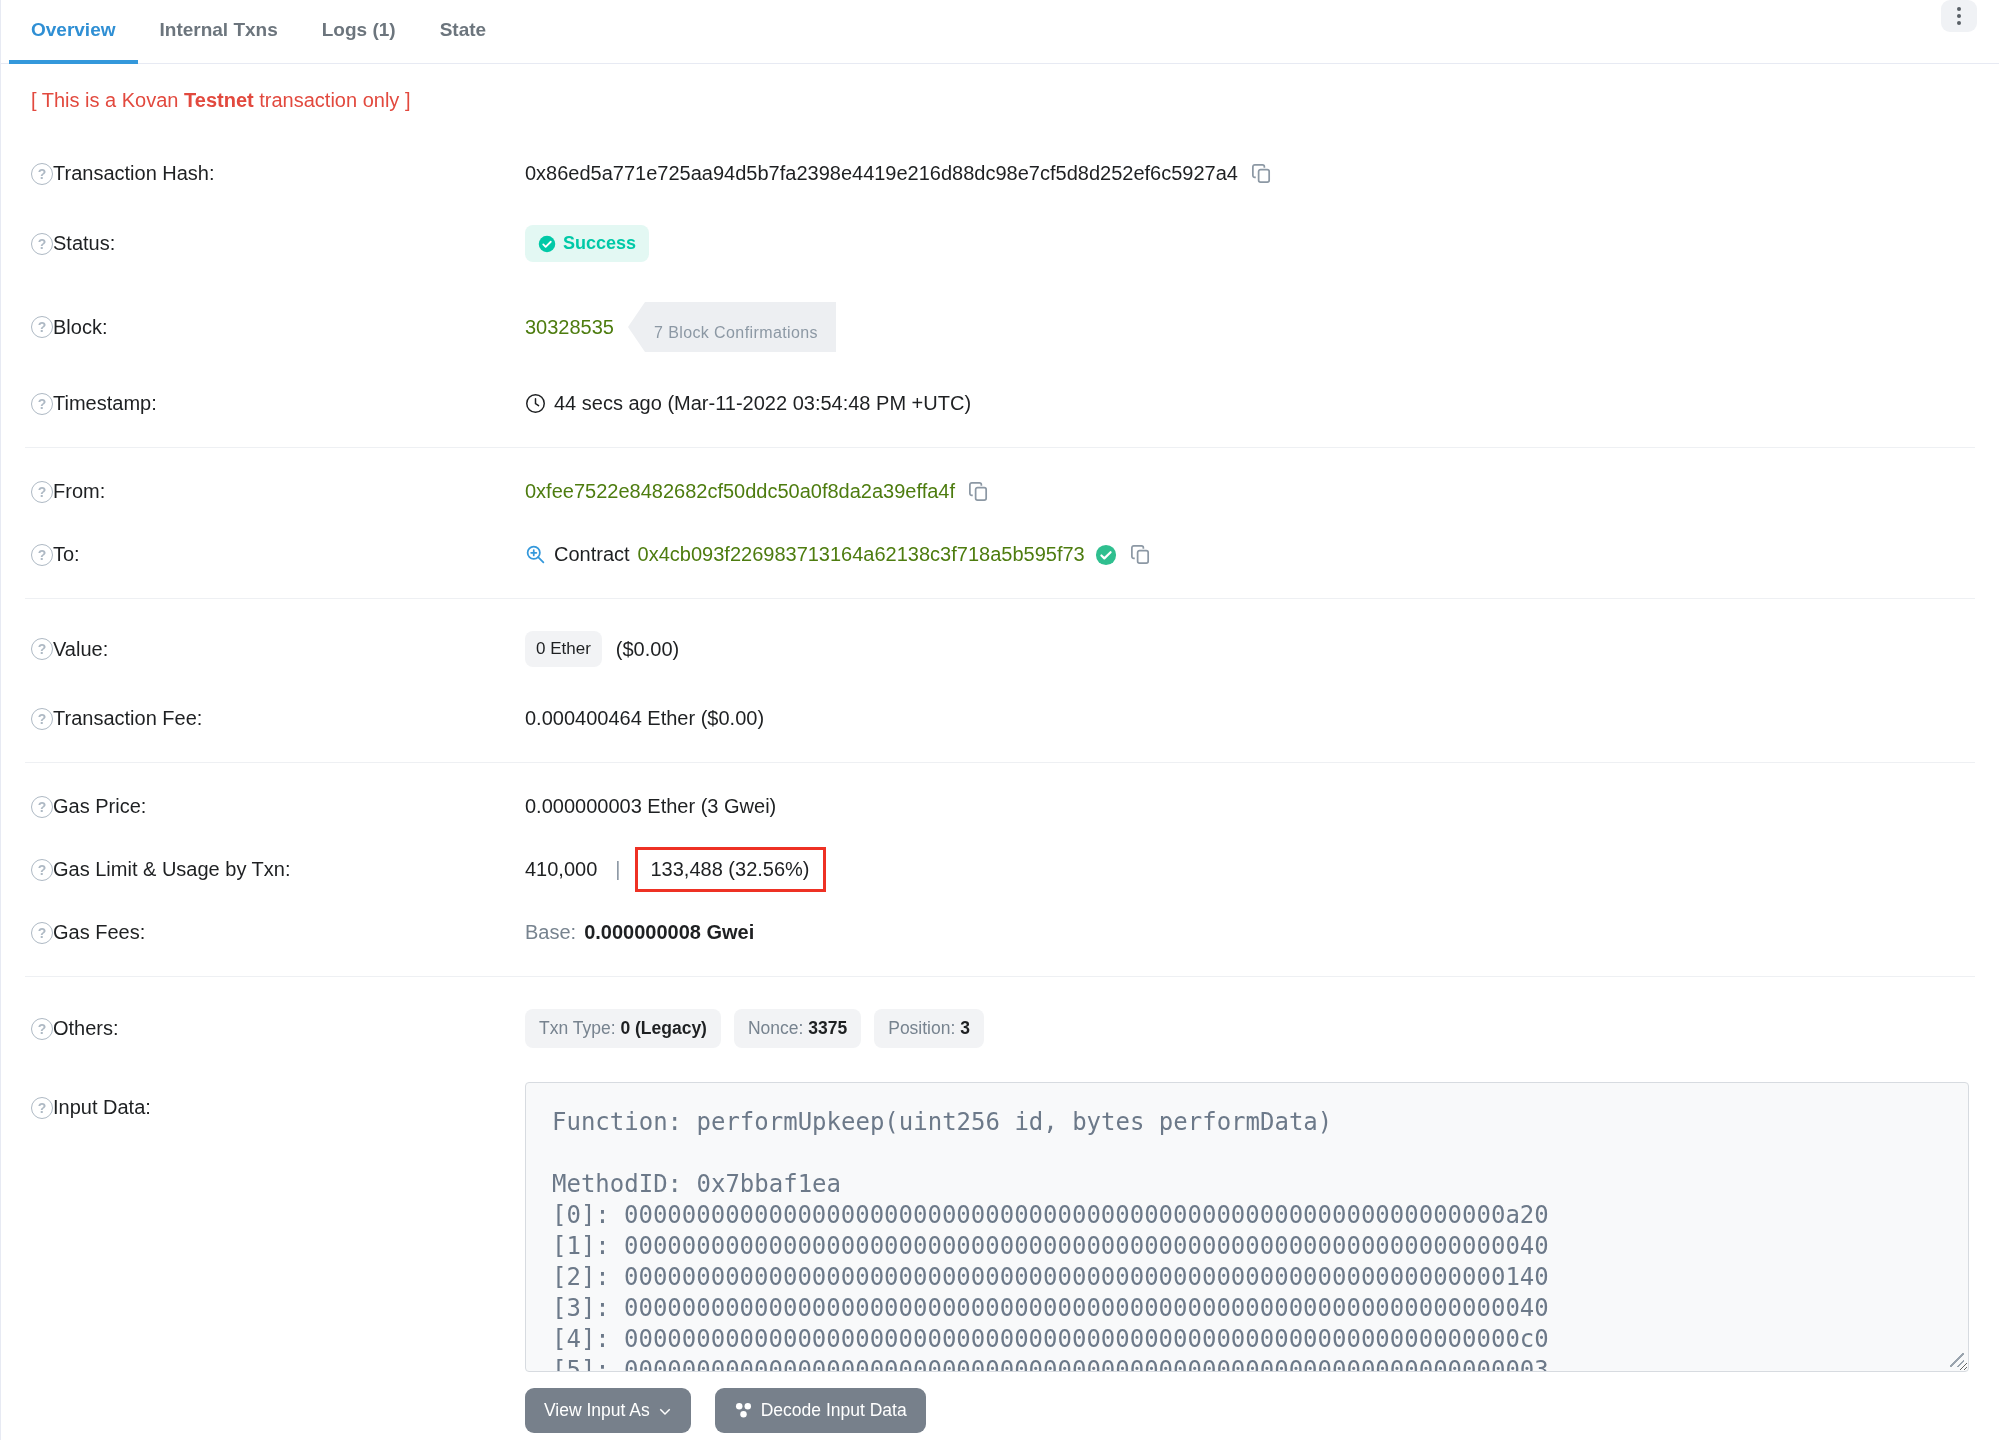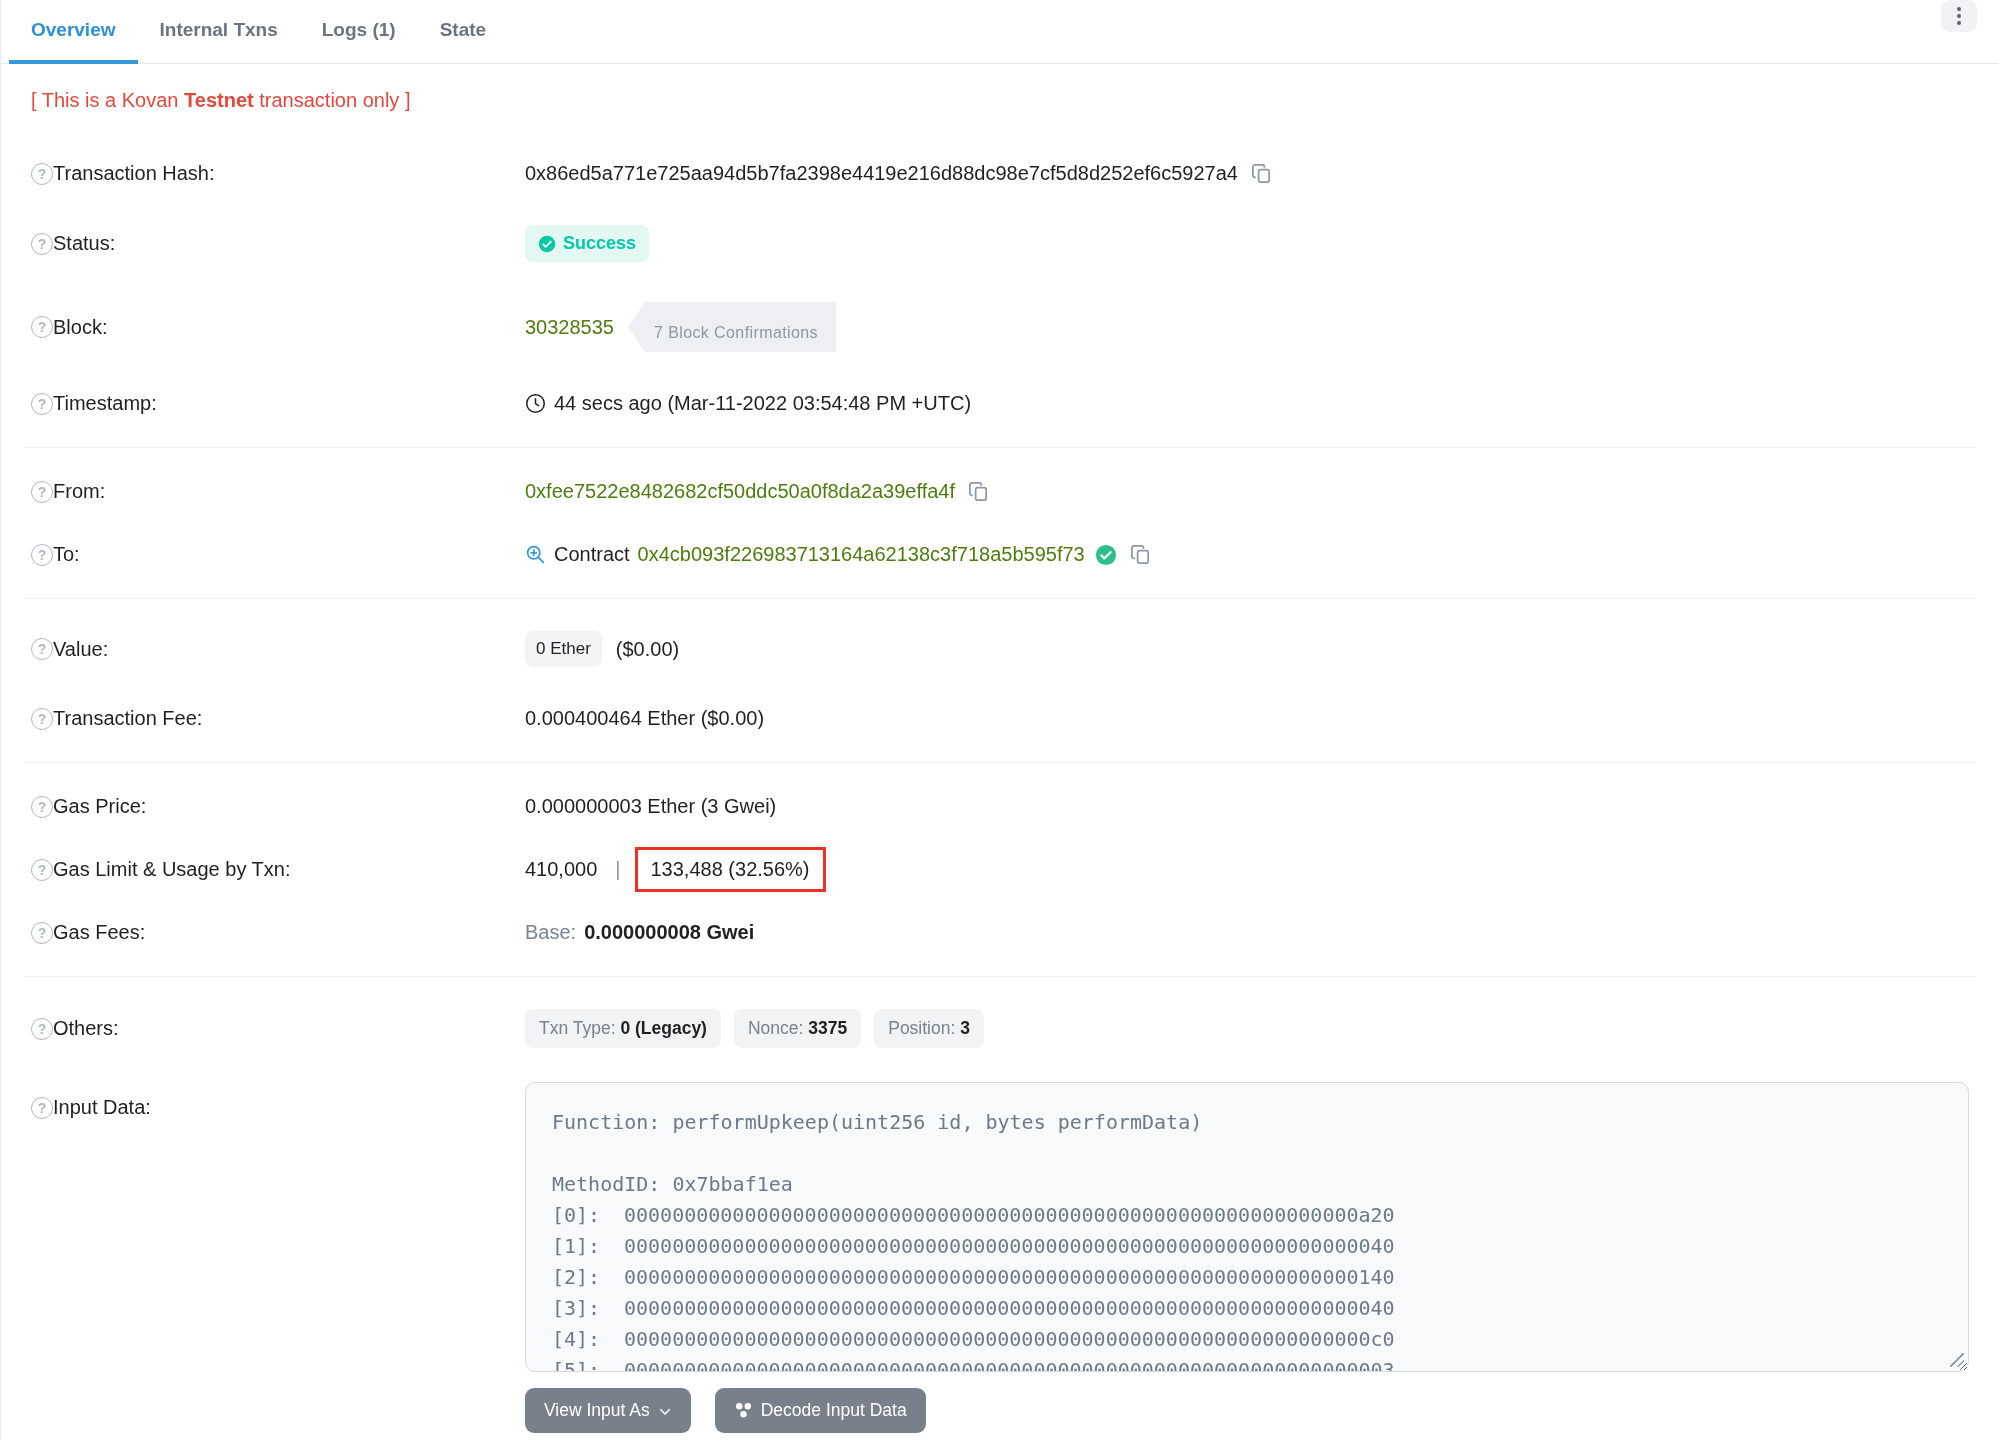--- a/index.html
+++ b/index.html
@@ -87,23 +87,23 @@
   }
   .base-label { color:#77838f; margin-right:8px; }
   .base-value { font-weight:700; }
 
   
   .row.top { align-items:flex-start; }
   .row.input-row { padding:14px 0 8px; }
   .input-col { flex:1; min-width:0; }
   .input-box {
     position:relative; height:290px; overflow:hidden;
-    background:#f8f9fa; border:1px solid #d7dbe0; border-radius:10px;
+    background:#f8f9fa; border:1px solid #d7dbe0; border-radius:4px;
     padding:24px 26px; color:#6c7989;
-    font-family:"DejaVu Sans Mono","Liberation Mono",monospace; font-size:20px; line-height:31px;
+    font-family:"DejaVu Sans Mono","Liberation Mono",monospace; font-size:24px; line-height:31px;
     resize:vertical;
   }
   .mono-line { white-space:pre; }
   .mono-line.blank { height:31px; }
   .widx { display:inline-block; width:72px; }
   .resize-grip {
     position:absolute; right:4px; bottom:4px; width:14px; height:14px;
     background:
       linear-gradient(135deg, transparent 0 46%, #9aa4ae 46% 54%, transparent 54% 72%, #9aa4ae 72% 80%, transparent 80%);
   }

